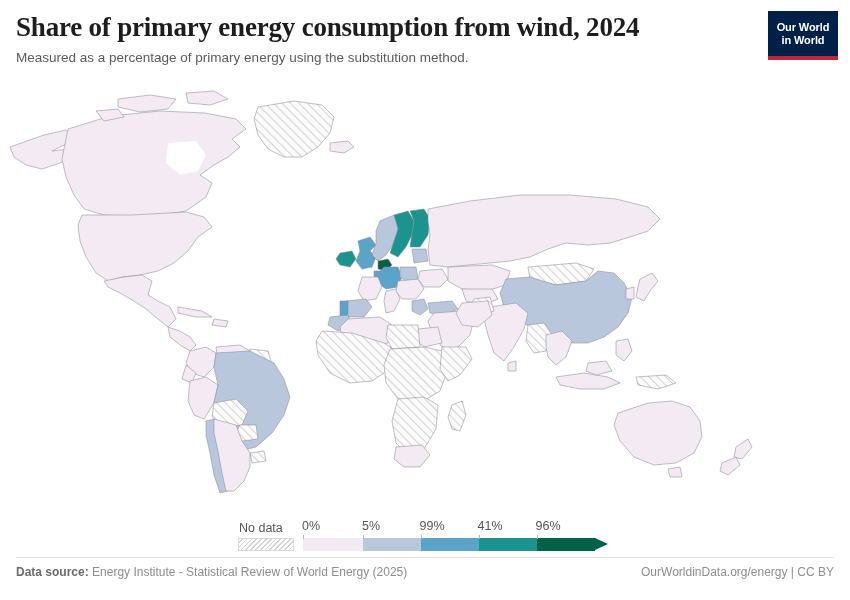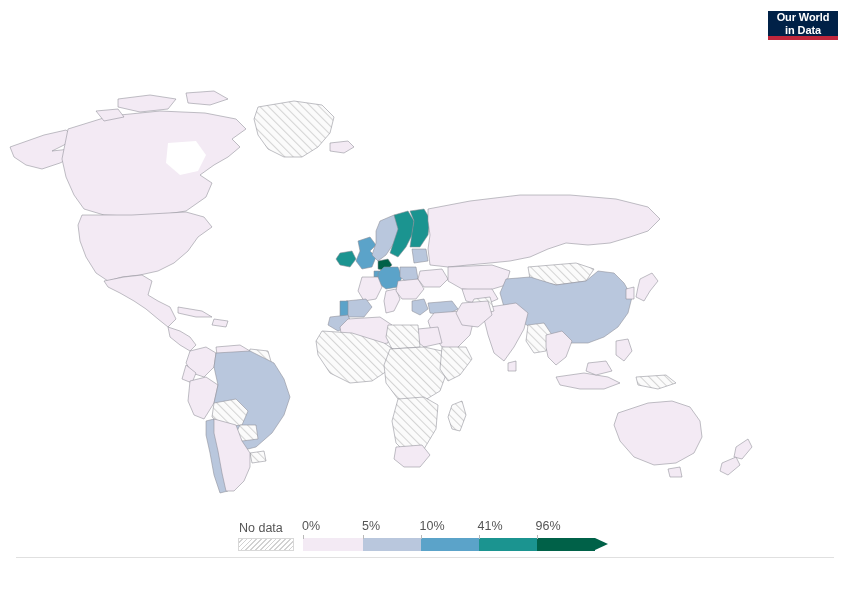--- a/index.html
+++ b/index.html
@@ -33,21 +33,21 @@
     color: #5b5b5b;
     margin: 8px 0 0 0;
     line-height: 1.25;
     white-space: nowrap;
   }
 
   
   .owid-logo {
     position: absolute;
     right: 12px; top: 11px;
-    width: 70px; height: 29px;
+    width: 70px; height: 49px;
     background: #002147;
     display: flex;
     flex-direction: column;
     align-items: center;
     justify-content: center;
     border-bottom: 4px solid #c0273c;
     overflow: hidden;
   }
   .owid-logo span {
     color: #ffffff;
@@ -140,24 +140,28 @@
     color: #8d8d8d;
   }
   .footer-left b { color: #6b6b6b; font-weight: 700; }
   .footer-right { white-space: nowrap; }
 </style>
 </head>
 <body>
 
 <div id="chart">
 
+  <div class="header">
+    <h1 class="title">Share of primary energy consumption from wind, 2024</h1>
+    <p class="subtitle">Measured as a percentage of primary energy using the substitution method.</p>
+  </div>
 
   <div class="owid-logo">
     <span>Our World</span>
-    <span>in Data</span>
+    <span>in World</span>
   </div>
 
   <div class="map-wrap">
     <svg viewBox="0 0 850 415" preserveAspectRatio="xMidYMid meet">
       <defs>
         <pattern id="hatch" width="6" height="6" patternTransform="rotate(-45)" patternUnits="userSpaceOnUse">
           <rect width="6" height="6" fill="#fbfbfb"></rect>
           <line x1="0" y1="0" x2="0" y2="6" stroke="#d4d4d4" stroke-width="2.1"></line>
         </pattern>
       </defs>
@@ -319,21 +323,28 @@
       </div>
 
       <div class="tick" style="left:303px"></div>
       <div class="tick" style="left:363px"></div>
       <div class="tick" style="left:421px"></div>
       <div class="tick" style="left:479px"></div>
       <div class="tick" style="left:537px"></div>
 
       <div class="tick-label" style="left:311px">0%</div>
       <div class="tick-label" style="left:371px">5%</div>
-      <div class="tick-label" style="left:432px">10%</div>
+      <div class="tick-label" style="left:432px">99%</div>
       <div class="tick-label" style="left:490px">41%</div>
       <div class="tick-label" style="left:548px">96%</div>
     </div>
   </div>
 
   <div class="footer-rule"></div>
+  <div class="footer">
+    <div class="footer-left">
+      <b>Data source:</b>
+      <span>Energy Institute - Statistical Review of World Energy (2025)</span>
+    </div>
+    <div class="footer-right">OurWorldinData.org/energy | CC BY</div>
+  </div>
 
 </div>
 
 </body></html>

